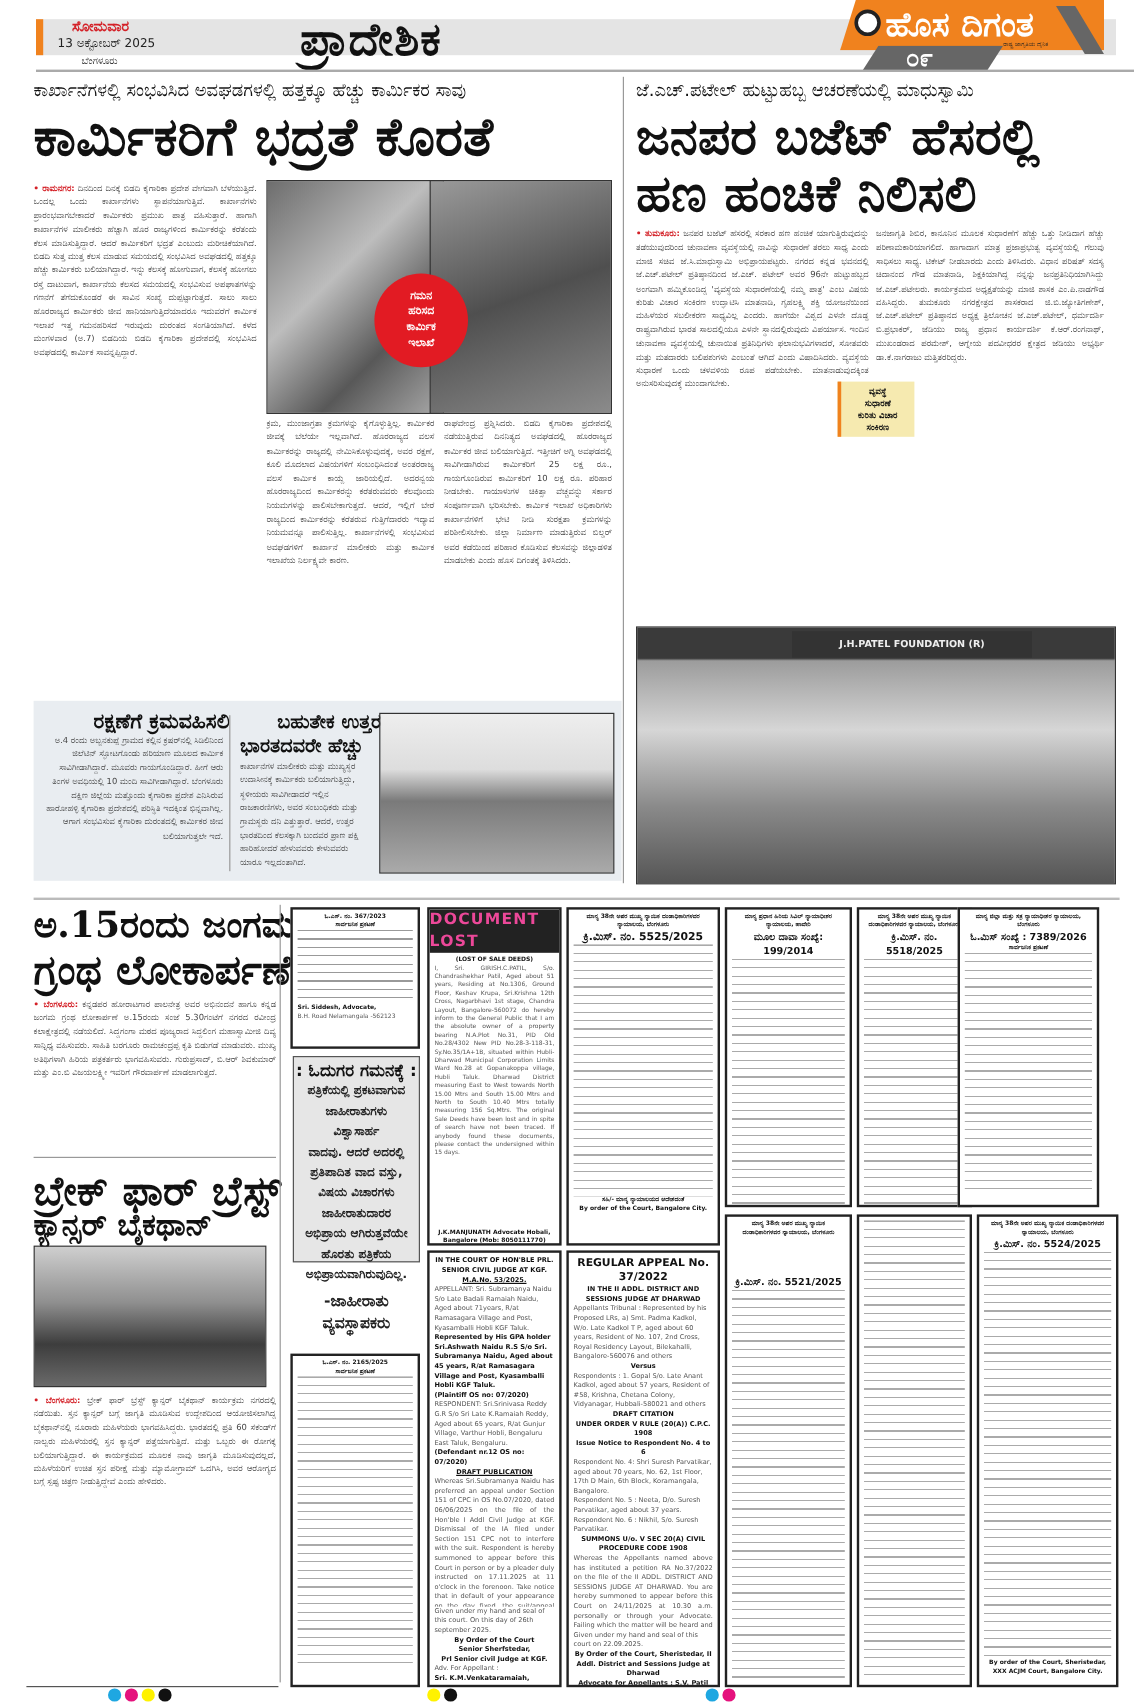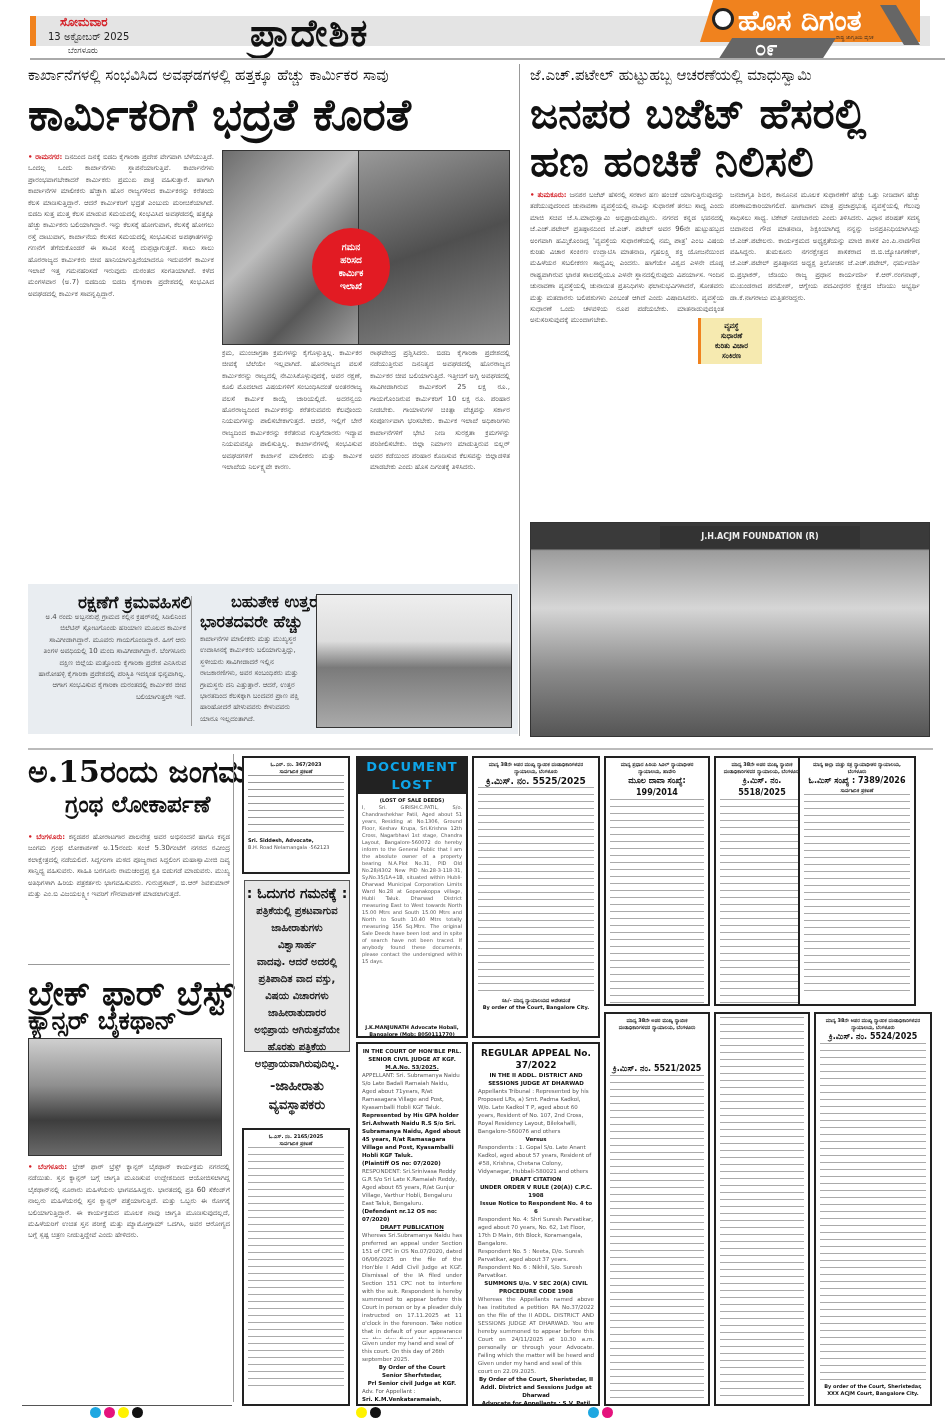--- a/index.html
+++ b/index.html
@@ -30,21 +30,21 @@
   .photo-sky{background:linear-gradient(180deg,#eee 0%,#ddd 35%,#7a7a7a 55%,#aaa 100%);border:1px solid #333;}
   .badge{border-radius:50%;background:#e21b23;color:#fff;font-size:9px;font-weight:bold;text-align:center;display:flex;flex-direction:column;justify-content:center;line-height:13px;}
   .colrule{width:1px;background:#999;}
   .hrule{height:1px;background:#999;}
   .box-grey{background:#e9edf1;}
   .sub-head{font-size:17px;font-weight:bold;color:#111;white-space:nowrap;}
   .sub-text{font-size:7px;line-height:11.4px;color:#444;}
   .ad{border:2px solid #222;background:#fff;padding:3px 4px;overflow:hidden;font-size:5px;line-height:7px;color:#555;}
   .ad .title{font-weight:bold;text-align:center;color:#111;}
   .ad .case{font-weight:bold;text-align:center;font-size:9px;color:#111;line-height:12px;}
-  .ad-dark-title{background:#222;color:#0ea5e9;font-size:13px;font-weight:bold;text-align:center;letter-spacing:1px;line-height:18px;margin:-3px -4px 3px;}
+  .ad-dark-title{background:#222;color:#ec4899;font-size:13px;font-weight:bold;letter-spacing:1px;line-height:18px;margin:-3px -4px 3px;}
   .notice{background:#e6e6e6;border:1px solid #555;text-align:center;}
   .notice .h{font-size:14px;font-weight:bold;color:#111;margin-top:4px;}
   .notice .t{font-size:10px;font-weight:bold;color:#222;line-height:17px;padding:0 6px;}
   .notice .s{font-size:13px;font-weight:bold;color:#222;line-height:19px;margin-top:4px;}
   .dots{display:flex;gap:3px;}
   .dot{width:11px;height:11px;border-radius:50%;}
 </style>
 </head>
 <body>
 
@@ -104,26 +104,26 @@
 </div>
 <div class="abs body-text" style="left:730px;top:190px;width:190px;height:320px;">ಜನಜಾಗೃತಿ ಶಿಬಿರ, ಕಾನೂನಿನ ಮೂಲಕ ಸುಧಾರಣೆಗೆ ಹೆಚ್ಚು ಒತ್ತು ನೀಡಿದಾಗ ಹೆಚ್ಚು ಪರಿಣಾಮಕಾರಿಯಾಗಲಿದೆ. ಹಾಗಾದಾಗ ಮಾತ್ರ ಪ್ರಜಾಪ್ರಭುತ್ವ ವ್ಯವಸ್ಥೆಯಲ್ಲಿ ಗೆಲುವು ಸಾಧಿಸಲು ಸಾಧ್ಯ. ಟಿಕೇಟ್ ನೀಡಬಾರದು ಎಂದು ತಿಳಿಸಿದರು. ವಿಧಾನ ಪರಿಷತ್ ಸದಸ್ಯ ಚಿದಾನಂದ ಗೌಡ ಮಾತನಾಡಿ, ಶಿಕ್ಷಕಿಯಾಗಿದ್ದ ನನ್ನನ್ನು ಜನಪ್ರತಿನಿಧಿಯಾಗಿಸಿದ್ದು ಜೆ.ಎಚ್.ಪಟೇಲರು. ಕಾರ್ಯಕ್ರಮದ ಅಧ್ಯಕ್ಷತೆಯನ್ನು ಮಾಜಿ ಶಾಸಕ ಎಂ.ಪಿ.ನಾಡಗೌಡ ವಹಿಸಿದ್ದರು. ತುಮಕೂರು ನಗರಕ್ಷೇತ್ರದ ಶಾಸಕರಾದ ಜಿ.ಬಿ.ಜ್ಯೋತಿಗಣೇಶ್, ಜೆ.ಎಚ್.ಪಟೇಲ್ ಪ್ರತಿಷ್ಠಾನದ ಅಧ್ಯಕ್ಷ ತ್ರಿಲೋಚನ ಜೆ.ಎಚ್.ಪಟೇಲ್, ಧರ್ಮದರ್ಶಿ ಬಿ.ಪ್ರಭಾಕರ್, ಜೆಡಿಯು ರಾಜ್ಯ ಪ್ರಧಾನ ಕಾರ್ಯದರ್ಶಿ ಕೆ.ಆರ್.ರಂಗನಾಥ್, ಮುಖಂಡರಾದ ಪರಮೇಶ್, ಆಗ್ನೇಯ ಪದವೀಧರರ ಕ್ಷೇತ್ರದ ಜೆಡಿಯು ಅಭ್ಯರ್ಥಿ ಡಾ.ಕೆ.ನಾಗರಾಜು ಮತ್ತಿತರರಿದ್ದರು.</div>
 <div class="abs" style="left:698px;top:318px;width:64px;height:46px;background:#f6eab0;border-left:3px solid #f0821e;text-align:center;font-size:7px;font-weight:bold;line-height:10px;padding-top:3px;color:#111;">
   <div>ವ್ಯವಸ್ಥೆ</div>
   <div>ಸುಧಾರಣೆ</div>
   <div>ಕುರಿತು ವಿಚಾರ</div>
   <div>ಸಂಕಿರಣ</div>
 </div>
 
 <div class="abs photo" style="left:530px;top:522px;width:400px;height:215px;background:linear-gradient(180deg,#3a3a3a 0%,#3a3a3a 12%,#9c9c9c 13%,#d6d6d6 40%,#8a8a8a 70%,#555 100%);"></div>
-<div class="abs" style="left:660px;top:526px;width:200px;height:22px;background:#333;color:#eee;font-size:8px;font-weight:bold;text-align:center;line-height:22px;">J.H.ACJM FOUNDATION (R)</div>
+<div class="abs" style="left:660px;top:526px;width:200px;height:22px;background:#333;color:#eee;font-size:8px;font-weight:bold;text-align:center;line-height:22px;">J.H.PATEL FOUNDATION (R)</div>
 
 <div class="abs hrule" style="left:28px;top:748px;width:905px;background:#bbb;height:2px;"></div>
 
 <div class="abs headline" style="left:28px;top:756px;font-size:30px;">ಅ.15ರಂದು ಜಂಗಮ</div>
-<div class="abs headline" style="left:28px;top:792px;font-size:23px;margin-left:37px;">ಗ್ರಂಥ ಲೋಕಾರ್ಪಣೆ</div>
+<div class="abs headline" style="left:28px;top:792px;font-size:34px;">ಗ್ರಂಥ ಲೋಕಾರ್ಪಣೆ</div>
 <div class="abs body-text" style="left:28px;top:832px;width:202px;height:128px;">
   <b class="dateline">• ಬೆಂಗಳೂರು:</b>
   <span>ಕನ್ನಡಪರ ಹೋರಾಟಗಾರ ಪಾಲನೇತ್ರ ಅವರ ಅಭಿನಂದನೆ ಹಾಗೂ ಕನ್ನಡ ಜಂಗಮ ಗ್ರಂಥ ಲೋಕಾರ್ಪಣೆ ಅ.15ರಂದು ಸಂಜೆ 5.30ಗಂಟೆಗೆ ನಗರದ ರವೀಂದ್ರ ಕಲಾಕ್ಷೇತ್ರದಲ್ಲಿ ನಡೆಯಲಿದೆ. ಸಿದ್ದಗಂಗಾ ಮಠದ ಪೂಜ್ಯರಾದ ಸಿದ್ದಲಿಂಗ ಮಹಾಸ್ವಾಮೀಜಿ ದಿವ್ಯ ಸಾನ್ನಿಧ್ಯ ವಹಿಸುವರು. ಸಾಹಿತಿ ಬರಗೂರು ರಾಮಚಂದ್ರಪ್ಪ ಕೃತಿ ಬಿಡುಗಡೆ ಮಾಡುವರು. ಮುಖ್ಯ ಅತಿಥಿಗಳಾಗಿ ಹಿರಿಯ ಪತ್ರಕರ್ತರು ಭಾಗವಹಿಸುವರು. ಗುರುಪ್ರಸಾದ್, ಬಿ.ಆರ್ ಶಿವಕುಮಾರ್ ಮತ್ತು ಎಂ.ಬಿ ವಿಜಯಲಕ್ಷ್ಮೀ ಇವರಿಗೆ ಗೌರವಾರ್ಪಣೆ ಮಾಡಲಾಗುತ್ತದೆ.</span>
 </div>
 <div class="abs hrule" style="left:28px;top:964px;width:202px;"></div>
 
 <div class="abs headline" style="left:28px;top:976px;font-size:34px;">ಬ್ರೇಕ್ ಫಾರ್ ಬ್ರೆಸ್ಟ್</div>
 <div class="abs headline" style="left:28px;top:1008px;font-size:25px;">ಕ್ಯಾನ್ಸರ್ ಬೈಕಥಾನ್</div>
 <div class="abs photo" style="left:28px;top:1038px;width:194px;height:118px;background:linear-gradient(180deg,#cfcfcf 0%,#8f8f8f 40%,#3d3d3d 70%,#6a6a6a 100%);"></div>
 <div class="abs body-text" style="left:28px;top:1162px;width:202px;height:230px;">

